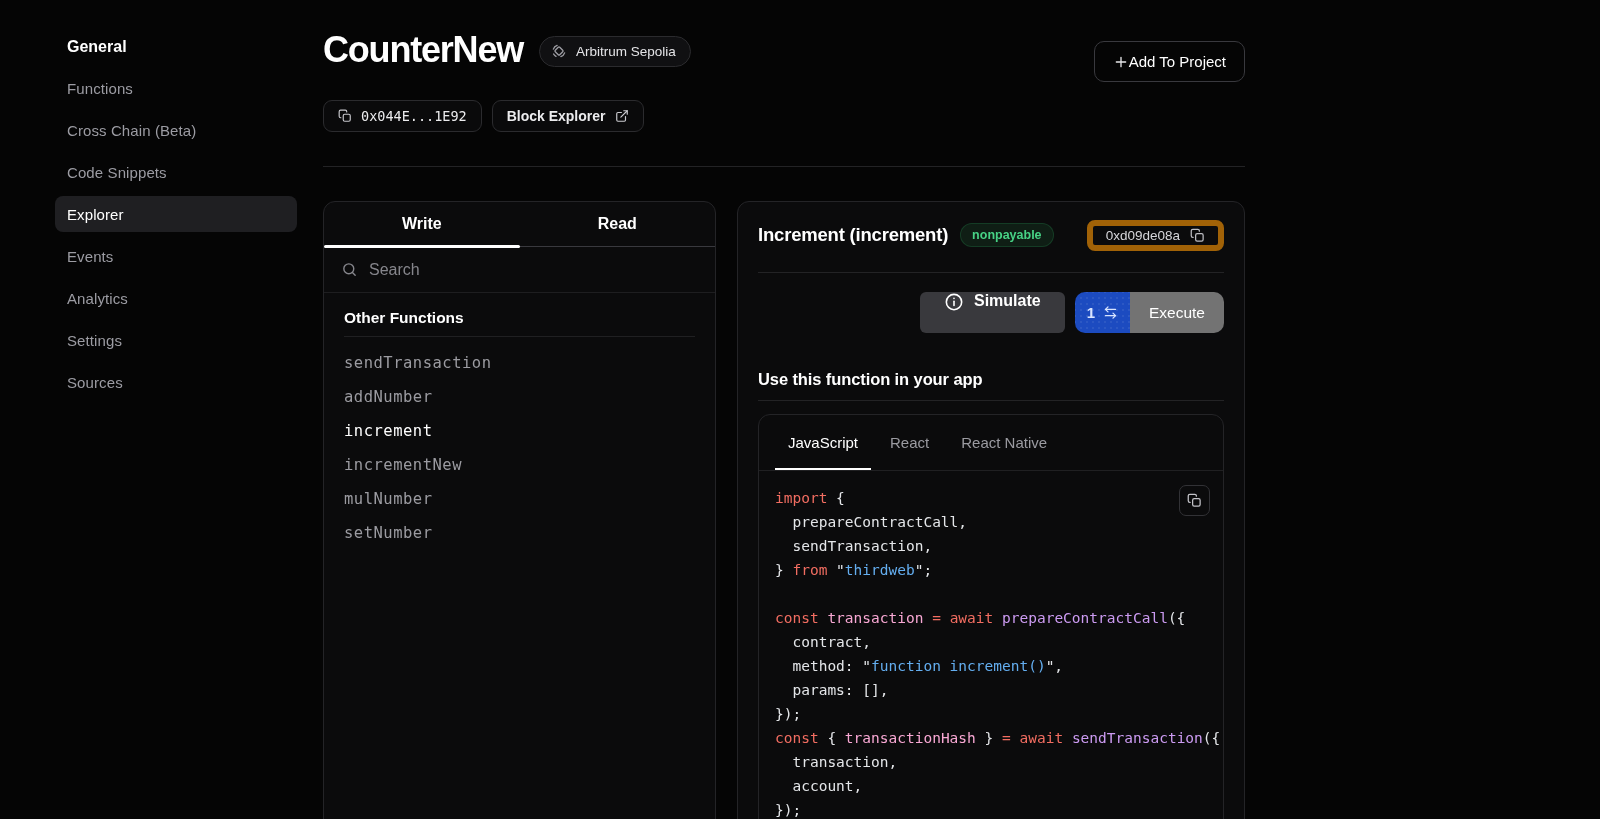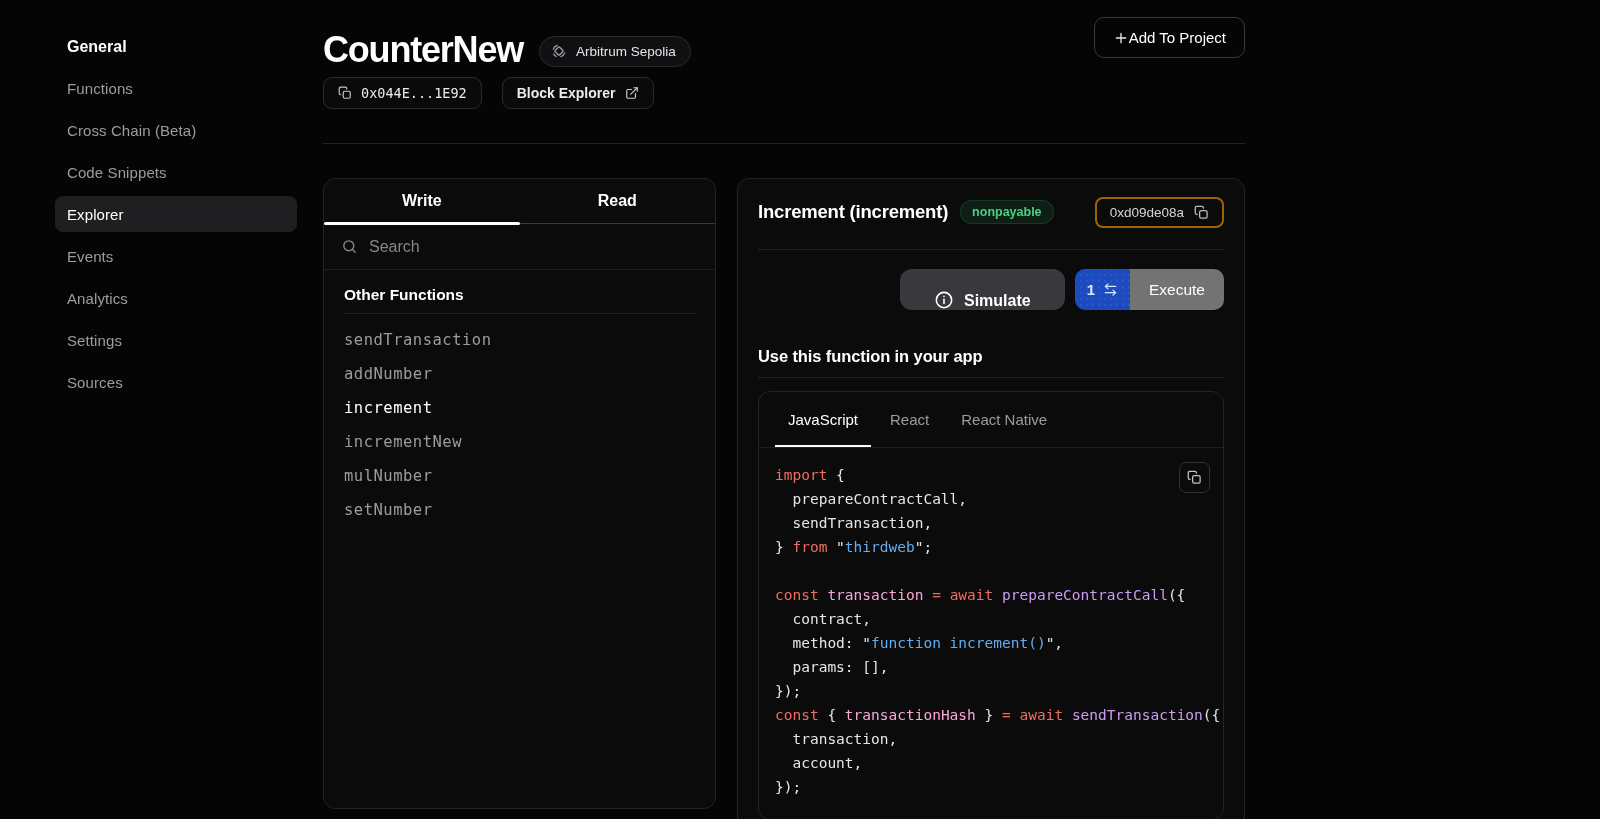--- a/index.html
+++ b/index.html
@@ -30,26 +30,26 @@
   .main { flex:1; padding-right:55px; min-width:0; }
   .header-row { display:flex; align-items:flex-start; }
   .title-group { display:flex; align-items:center; gap:16px; margin-top:27px; }
   .page-title { font-size:36px; line-height:46px; font-weight:700; letter-spacing:-1.2px; }
   .network-badge {
     display:flex; align-items:center; gap:8px; height:31px; margin-top:2px;
     padding:0 14px 0 10px; border:1px solid #2b2b2e; border-radius:16px;
     background:#101012; font-size:13.5px; color:#e4e4e7; cursor:pointer;
   }
   .add-btn {
-    margin-left:auto; margin-top:17px; height:41px;
+    margin-left:auto; margin-top:41px; height:41px;
     display:flex; align-items:center; padding:8px 18px;
     border:1px solid #39393e; border-radius:10px; background:transparent;
     color:#fff; font-size:15px; font-weight:500; font-family:inherit; cursor:pointer;
   }
-  .chips-row { display:flex; gap:20px; margin-top:4px; }
+  .chips-row { display:flex; gap:10px; margin-top:18px; }
   .chip {
     display:flex; align-items:center; gap:9px; height:32px; padding:0 14px;
     border:1px solid #2b2b2e; border-radius:9px; background:#0a0a0b;
     cursor:pointer; color:#ececee;
   }
   .chip.address { font-family:"DejaVu Sans Mono", monospace; font-size:13.5px; }
   .chip.explorer { font-size:14px; font-weight:600; }
   .divider-h { border:none; border-top:1px solid #232325; margin-top:34px; }
 
   
@@ -93,29 +93,29 @@
   .detail-header { display:flex; align-items:center; gap:12px; height:32px; }
   .detail-title { font-size:18.5px; font-weight:600; letter-spacing:-0.2px; }
   .state-badge {
     height:24px; display:flex; align-items:center; padding:0 11px;
     border-radius:12px; background:rgba(46,160,87,0.13);
     border:1px solid rgba(52,199,109,0.18);
     color:#47d285; font-size:12.5px; font-weight:600;
   }
   .hash-chip {
     margin-left:auto; height:31px; display:flex; align-items:center; gap:10px;
-    padding:0 13px; border:2px solid #a16207; border-radius:8px;
+    padding:0 13px; border:6px solid #a16207; border-radius:8px;
     background:transparent; color:#d6d6da; font-size:13.5px; cursor:pointer;
     font-family:inherit;
   }
   .detail-hr { border:none; border-top:1px solid #232325; margin-top:21px; }
   .actions-row { display:flex; justify-content:flex-end; gap:10px; margin-top:19px; }
   .simulate-btn {
-    height:41px; display:flex; align-items:flex-end; gap:10px; padding:0 34px;
-    background:#39393d; border:none; border-radius:12px; color:#fff;
+    height:41px; display:flex; align-items:flex-start; gap:10px; padding:0 24px;
+    background:#39393d; border:none; border-radius:6px; color:#fff;
     font-size:16px; font-weight:600; font-family:inherit; cursor:pointer;
   }
   .execute-split { display:flex; height:41px; border-radius:10px; overflow:hidden; cursor:pointer; }
   .execute-count {
     display:flex; align-items:center; gap:8px; padding:0 12px;
     background:#1c4bc0;
     background-image:radial-gradient(rgba(255,255,255,0.07) 0.9px, transparent 1.3px);
     background-size:6px 6px; background-position:3px 3px;
     color:#d9e5ff; font-size:15px; font-weight:600;
   }

